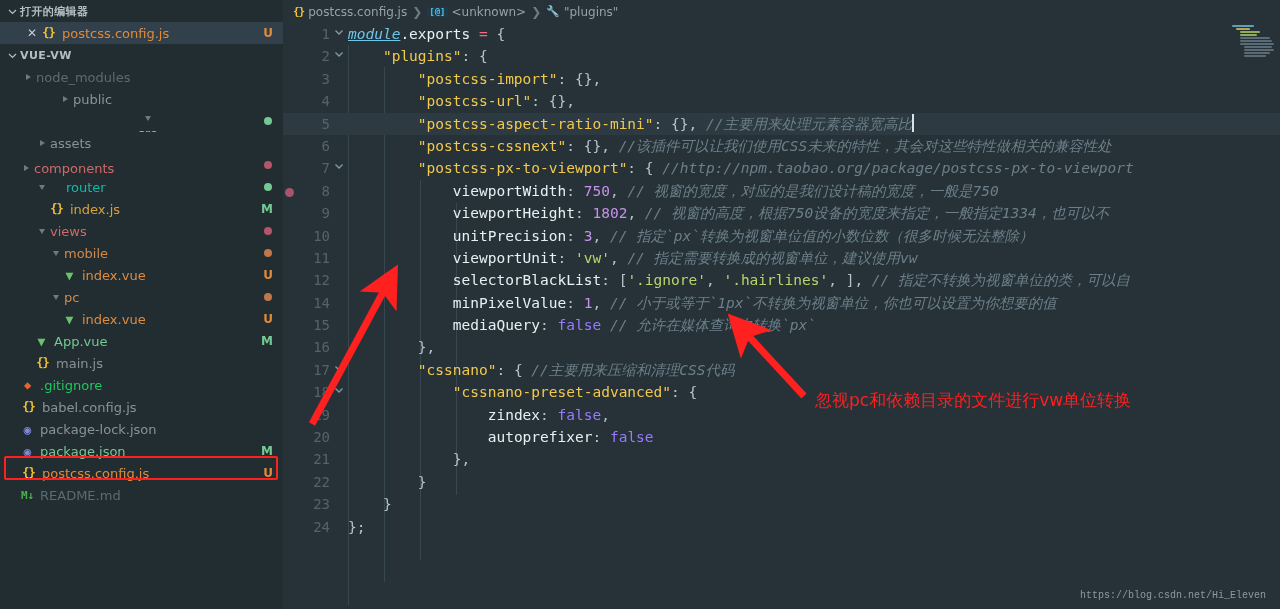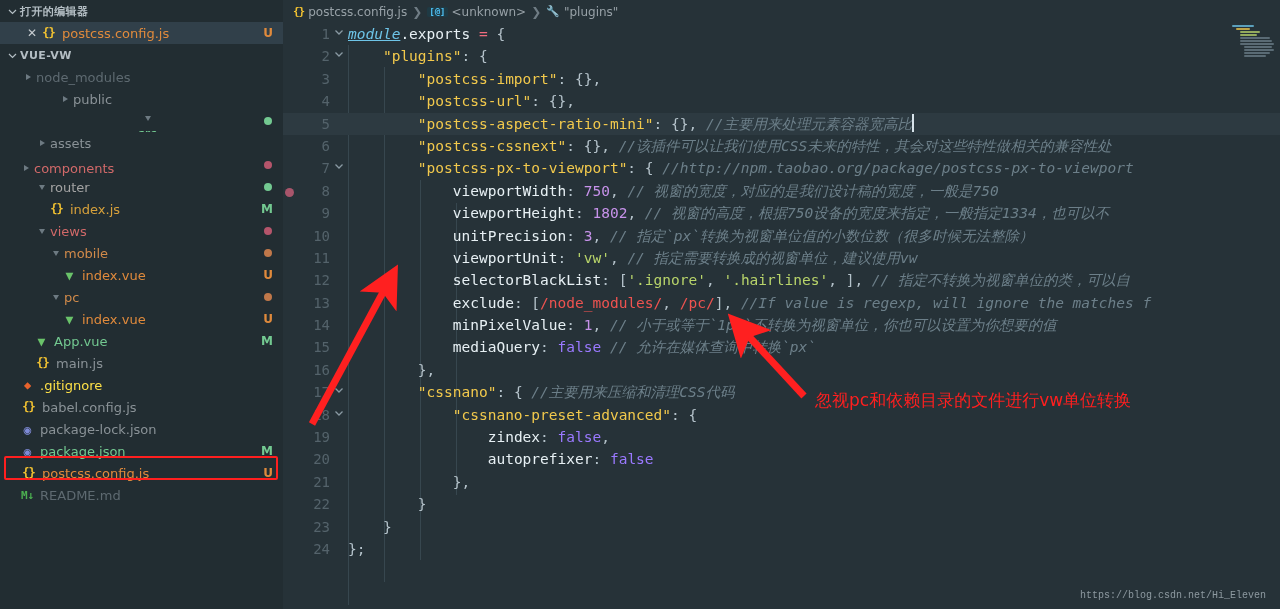--- a/index.html
+++ b/index.html
@@ -292,21 +292,21 @@
           <span class="twisty">
             <span class="arrow-r"></span>
           </span>
           <span class="label" style="color: rgb(209, 105, 105);">components</span>
           <span class="dot" style="background: rgb(181, 85, 107); top: 7px;"></span>
         </div>
         <div class="row" style="padding-left: 34px;">
           <span class="twisty">
             <span class="arrow-d"></span>
           </span>
-          <span class="label" style="color: #a3a3a3;">router</span>
+          <span class="label" style="color: #14b8a6; margin-left: 16px;">router</span>
           <span class="dot" style="background: rgb(115, 201, 145); top: 7px;"></span>
         </div>
         <div class="row" style="padding-left: 48px;">
           <span class="icon ico-js">{}</span>
           <span class="label" style="color: rgb(215, 161, 59);">index.js</span>
           <span class="badge" style="color: rgb(115, 201, 145);">M</span>
         </div>
         <div class="row" style="padding-left: 34px;">
           <span class="twisty">
             <span class="arrow-d"></span>
@@ -342,21 +342,21 @@
           <span class="icon ico-vue">▼</span>
           <span class="label" style="color: rgb(115, 201, 145);">App.vue</span>
           <span class="badge" style="color: rgb(115, 201, 145);">M</span>
         </div>
         <div class="row" style="padding-left: 34px;">
           <span class="icon ico-js">{}</span>
           <span class="label" style="color: rgb(138, 146, 151);">main.js</span>
         </div>
         <div class="row" style="padding-left: 20px;">
           <span class="icon ico-git">◆</span>
-          <span class="label" style="color: #fde047; text-align: right;">.gitignore</span>
+          <span class="label" style="color: #22c55e; text-align: right;">.gitignore</span>
         </div>
         <div class="row" style="padding-left: 20px;">
           <span class="icon ico-js">{}</span>
           <span class="label" style="color: rgb(138, 146, 151);">babel.config.js</span>
         </div>
         <div class="row" style="padding-left: 20px;">
           <span class="icon ico-json">◉</span>
           <span class="label" style="color: rgb(138, 146, 151);">package-lock.json</span>
         </div>
         <div class="row" style="padding-left: 20px;">
@@ -409,21 +409,20 @@
           <div class="cline active"><span class="ln">5</span><span class="ctext">        <span class="t-key">"postcss-aspect-ratio-mini"</span><span class="t-punc">: </span><span class="t-punc">{}, </span><span class="t-com">//主要用来处理元素容器宽高比</span><span class="cursor"></span></span></div>
           <div class="cline"><span class="ln">6</span><span class="ctext">        <span class="t-key">"postcss-cssnext"</span><span class="t-punc">: </span><span class="t-punc">{}, </span><span class="t-com">//该插件可以让我们使用CSS未来的特性，其会对这些特性做相关的兼容性处</span></span></div>
           <div class="cline"><span class="ln">7</span><span class="fold"><svg width="12" height="12" viewBox="0 0 12 12" style="vertical-align:-1px">
                 <path d="M2.5 4.5 L6 8 L9.5 4.5" stroke="#8a9aa3" stroke-width="1.3" fill="none"></path>
               </svg></span><span class="ctext">        <span class="t-key">"postcss-px-to-viewport"</span><span class="t-punc">: </span><span class="t-punc">{ </span><span class="t-com">//http://npm.taobao.org/package/postcss-px-to-viewport</span></span></div>
           <div class="cline"><span class="bp"></span><span class="ln">8</span><span class="ctext">            <span class="t-prop">viewportWidth</span><span class="t-punc">: </span><span class="t-num">750</span><span class="t-punc">, </span><span class="t-com">// 视窗的宽度，对应的是我们设计稿的宽度，一般是750</span></span></div>
           <div class="cline"><span class="ln">9</span><span class="ctext">            <span class="t-prop">viewportHeight</span><span class="t-punc">: </span><span class="t-num">1802</span><span class="t-punc">, </span><span class="t-com">// 视窗的高度，根据750设备的宽度来指定，一般指定1334，也可以不</span></span></div>
           <div class="cline"><span class="ln">10</span><span class="ctext">            <span class="t-prop">unitPrecision</span><span class="t-punc">: </span><span class="t-num">3</span><span class="t-punc">, </span><span class="t-com">// 指定`px`转换为视窗单位值的小数位数（很多时候无法整除）</span></span></div>
           <div class="cline"><span class="ln">11</span><span class="ctext">            <span class="t-prop">viewportUnit</span><span class="t-punc">: </span><span class="t-str">'vw'</span><span class="t-punc">, </span><span class="t-com">// 指定需要转换成的视窗单位，建议使用vw</span></span></div>
           <div class="cline"><span class="ln">12</span><span class="ctext">            <span class="t-prop">selectorBlackList</span><span class="t-punc">: [</span><span class="t-str">'.ignore'</span><span class="t-punc">, </span><span class="t-str">'.hairlines'</span><span class="t-punc">, ], </span><span class="t-com">// 指定不转换为视窗单位的类，可以自</span></span></div>
-          <div class="cline"><span class="ln">13</span><span class="ctext">            <span class="t-prop">exclude</span><span class="t-punc">: [</span><span class="t-re">/node_modules/</span><span class="t-punc">, </span><span class="t-re">/pc/</span><span class="t-punc">], </span><span class="t-com">//If value is regexp, will ignore the matches f</span></span></div>
           <div class="cline"><span class="ln">14</span><span class="ctext">            <span class="t-prop">minPixelValue</span><span class="t-punc">: </span><span class="t-num">1</span><span class="t-punc">, </span><span class="t-com">// 小于或等于`1px`不转换为视窗单位，你也可以设置为你想要的值</span></span></div>
           <div class="cline"><span class="ln">15</span><span class="ctext">            <span class="t-prop">mediaQuery</span><span class="t-punc">: </span><span class="t-bool">false</span><span class="t-punc"> </span><span class="t-com">// 允许在媒体查询中转换`px`</span></span></div>
           <div class="cline"><span class="ln">16</span><span class="ctext">        <span class="t-punc">},</span></span></div>
           <div class="cline"><span class="ln">17</span><span class="fold"><svg width="12" height="12" viewBox="0 0 12 12" style="vertical-align:-1px">
                 <path d="M2.5 4.5 L6 8 L9.5 4.5" stroke="#8a9aa3" stroke-width="1.3" fill="none"></path>
               </svg></span><span class="ctext">        <span class="t-key">"cssnano"</span><span class="t-punc">: { </span><span class="t-com">//主要用来压缩和清理CSS代码</span></span></div>
           <div class="cline"><span class="ln">18</span><span class="fold"><svg width="12" height="12" viewBox="0 0 12 12" style="vertical-align:-1px">
                 <path d="M2.5 4.5 L6 8 L9.5 4.5" stroke="#8a9aa3" stroke-width="1.3" fill="none"></path>
               </svg></span><span class="ctext">            <span class="t-key">"cssnano-preset-advanced"</span><span class="t-punc">: {</span></span></div>
           <div class="cline"><span class="ln">19</span><span class="ctext">                <span class="t-prop">zindex</span><span class="t-punc">: </span><span class="t-bool">false</span><span class="t-punc">,</span></span></div>

